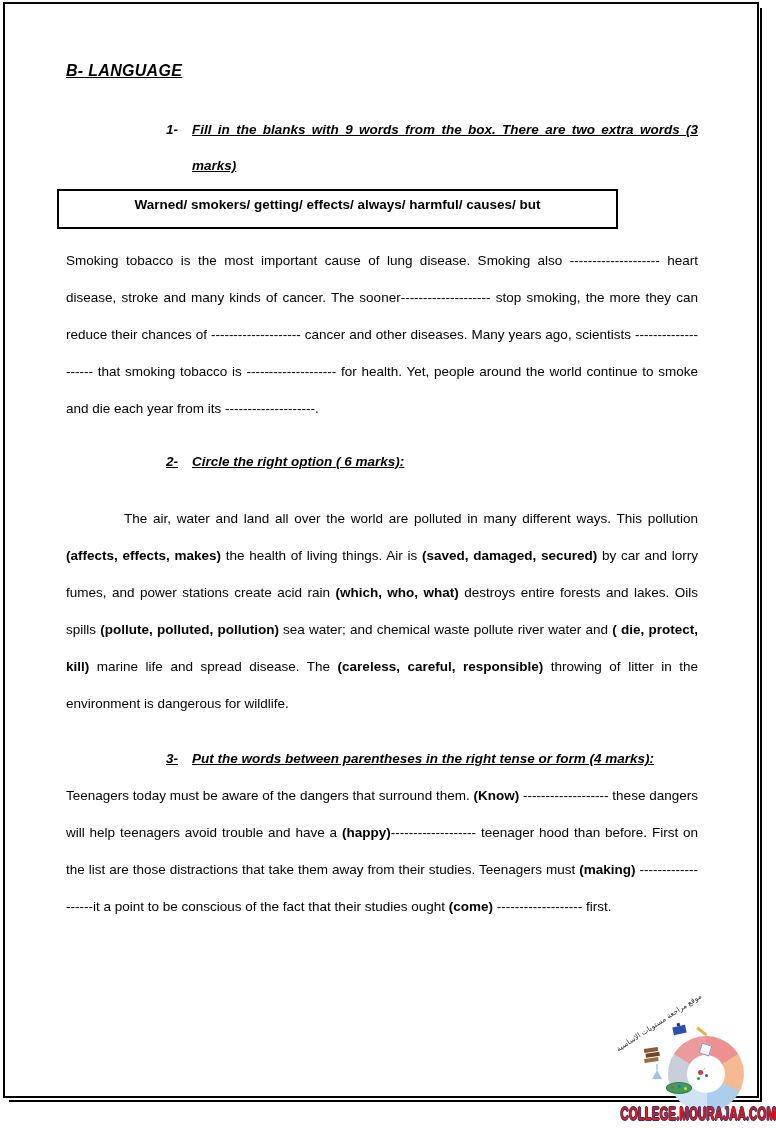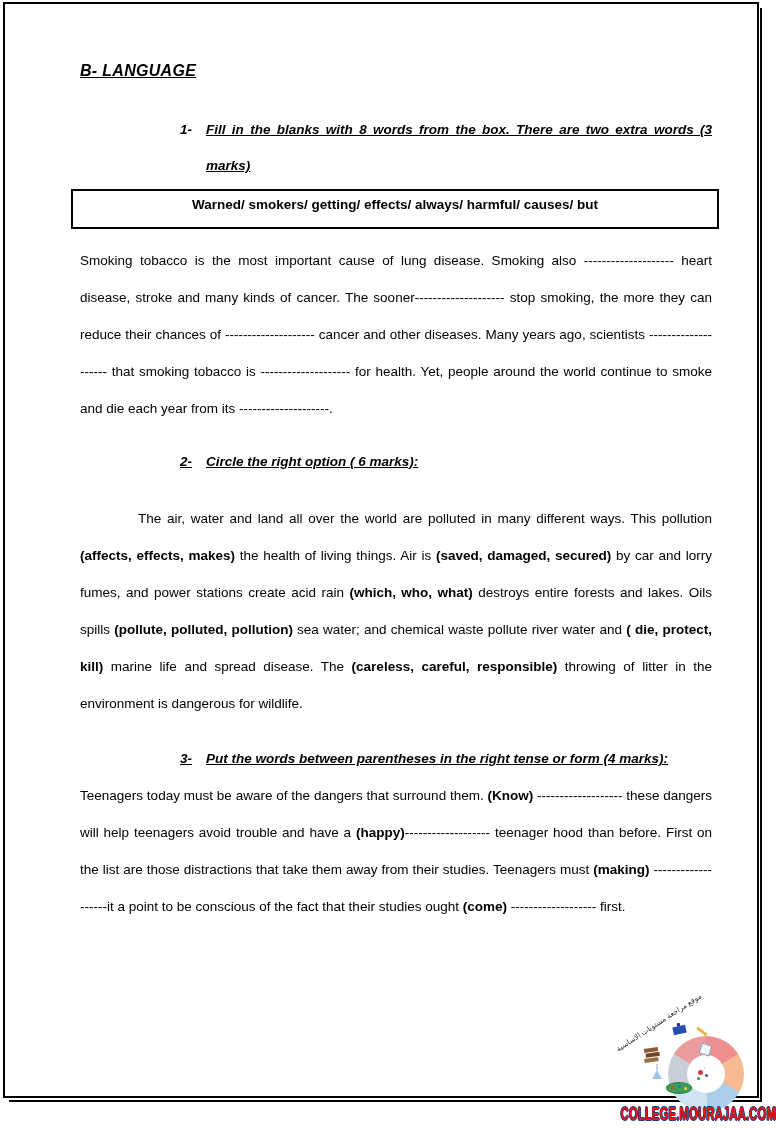--- a/index.html
+++ b/index.html
@@ -10,37 +10,37 @@
   }
   .page-frame {
     position: absolute; left: 3px; top: 2px; width: 756px; height: 1096px;
     border: 2px solid #000;
   }
   .page-frame-shadow {
     position: absolute; left: 9px; top: 8px; width: 753px; height: 1094px;
     border-right: 2px solid #000; border-bottom: 2px solid #000;
   }
   .content {
-    position: absolute; left: 80px; top: 0; width: 632px;
+    position: absolute; left: 66px; top: 0; width: 632px;
   }
   .page-title {
     margin-top: 62px;
     font-size: 16px; font-weight: bold; font-style: italic;
     text-decoration: underline; letter-spacing: 0.3px;
   }
   .ex-heading {
     display: flex; margin-left: 100px;
     font-weight: bold; font-style: italic; font-size: 13.5px; line-height: 36px;
   }
   .ex-num { flex: 0 0 26px; text-decoration: underline; }
   .ex-num.no-underline { text-decoration: none; }
   .ex-title { flex: 1; text-align: justify; text-decoration: underline; }
   .ex1-heading { margin-top: 32px; }
   .word-box {
-    margin: 5px 0 0 -9px; width: 648px; min-height: 40px;
+    margin: 5px 0 0 -9px; width: 561px; min-height: 40px;
     border: 2px solid #000; text-align: center;
     font-weight: bold; font-size: 13.5px; padding: 6px 6px 15px;
   }
   .para {
     font-size: 13.5px; line-height: 37px; text-align: justify;
   }
   .para1 { margin-top: 13px; }
   .ex2-heading { margin-top: 17px; }
   .para2 { margin-top: 20px; text-indent: 58px; }
   .ex3-heading { margin-top: 19px; }
@@ -106,21 +106,21 @@
 <div class="page-frame-shadow"></div>
 <div class="page-frame"></div>
 
 <div class="content">
 
   <div class="page-title">B- LANGUAGE</div>
 
   <section>
     <div class="ex-heading ex1-heading">
       <span class="ex-num no-underline">1-</span>
-      <span class="ex-title">Fill in the blanks with 8 words from the box. There are two extra words (3 marks)</span>
+      <span class="ex-title">Fill in the blanks with 9 words from the box. There are two extra words (3 marks)</span>
     </div>
     <div class="word-box">Warned/ smokers/ getting/ effects/ always/ harmful/ causes/ but</div>
     <div class="para para1">Smoking tobacco is the most important cause of lung disease. Smoking also -------------------- heart disease, stroke and many kinds of cancer. The sooner-------------------- stop smoking, the more they can reduce their chances of -------------------- cancer and other diseases. Many years ago, scientists -------------------- that smoking tobacco is -------------------- for health. Yet, people around the world continue to smoke and die each year from its --------------------.</div>
   </section>
 
   <section>
     <div class="ex-heading ex2-heading">
       <span class="ex-num">2-</span>
       <span class="ex-title">Circle the right option ( 6 marks):</span>
     </div>

